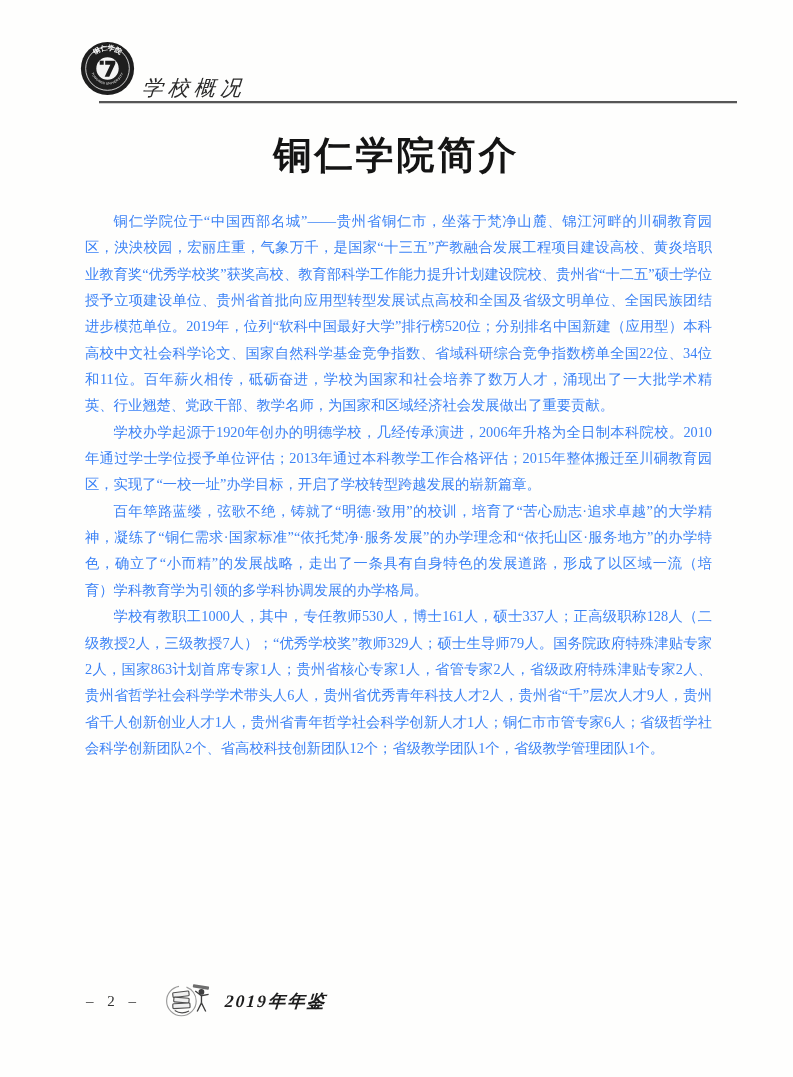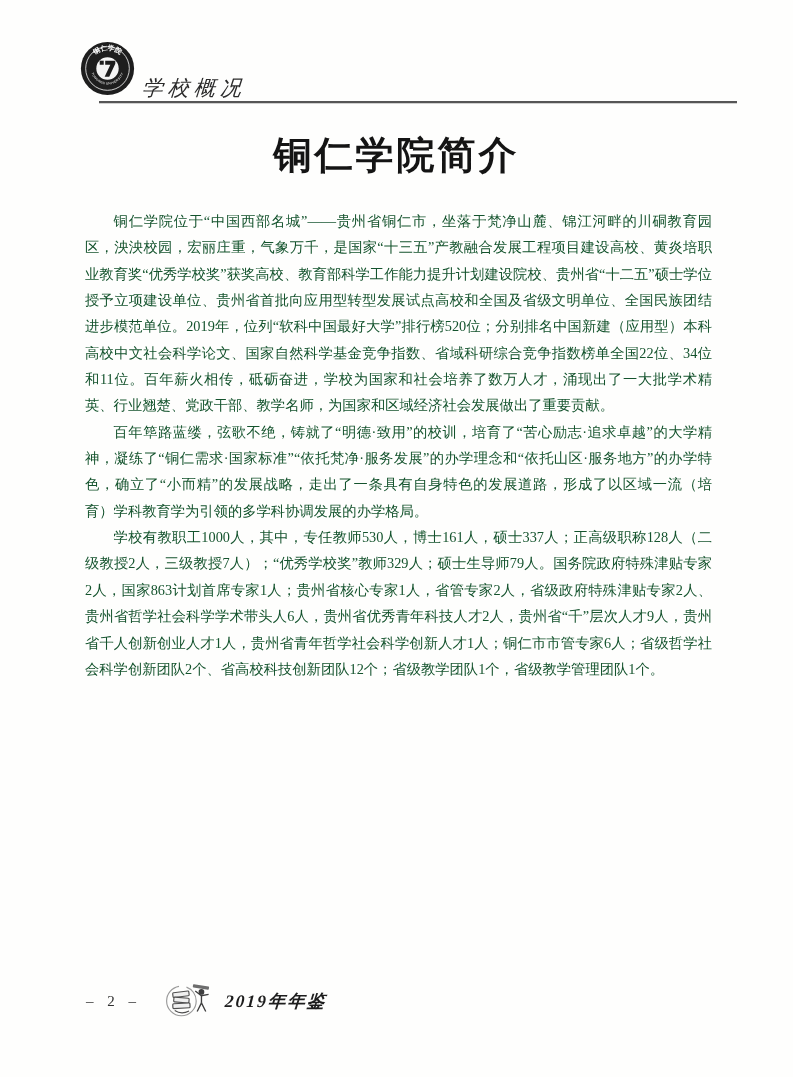--- a/index.html
+++ b/index.html
@@ -25,21 +25,21 @@
   }
   
   .title{
     position:absolute;left:0;top:130px;width:793px;margin:0;
     text-align:center;font-size:38px;font-weight:bold;
     letter-spacing:3px;color:#141414;
   }
   
   .content{
     position:absolute;left:85px;top:208px;width:627px;
-    font-size:14.3px;line-height:26.35px;color:#14532d;
+    font-size:14.3px;line-height:26.35px;color:#3b82f6;
     text-align:justify;text-justify:inter-ideograph;
   }
   .content p{margin:0;text-indent:2em;}
   
   .footer{
     position:absolute;left:86px;top:978px;height:46px;
     display:flex;align-items:center;
   }
   .page-num{font-size:15px;letter-spacing:5px;color:#303030;margin-right:24px;white-space:nowrap;}
   .mascot{margin-right:10px;}
@@ -72,20 +72,21 @@
   </svg>
 
   <div class="section-label">学校概况</div>
 
   <div class="header-rule"></div>
 
   <h1 class="title">铜仁学院简介</h1>
 
   <main class="content">
     <p>铜仁学院位于“中国西部名城”——贵州省铜仁市，坐落于梵净山麓、锦江河畔的川硐教育园区，泱泱校园，宏丽庄重，气象万千，是国家“十三五”产教融合发展工程项目建设高校、黄炎培职业教育奖“优秀学校奖”获奖高校、教育部科学工作能力提升计划建设院校、贵州省“十二五”硕士学位授予立项建设单位、贵州省首批向应用型转型发展试点高校和全国及省级文明单位、全国民族团结进步模范单位。2019年，位列“软科中国最好大学”排行榜520位；分别排名中国新建（应用型）本科高校中文社会科学论文、国家自然科学基金竞争指数、省域科研综合竞争指数榜单全国22位、34位和11位。百年薪火相传，砥砺奋进，学校为国家和社会培养了数万人才，涌现出了一大批学术精英、行业翘楚、党政干部、教学名师，为国家和区域经济社会发展做出了重要贡献。</p>
+    <p>学校办学起源于1920年创办的明德学校，几经传承演进，2006年升格为全日制本科院校。2010年通过学士学位授予单位评估；2013年通过本科教学工作合格评估；2015年整体搬迁至川硐教育园区，实现了“一校一址”办学目标，开启了学校转型跨越发展的崭新篇章。</p>
     <p>百年筚路蓝缕，弦歌不绝，铸就了“明德·致用”的校训，培育了“苦心励志·追求卓越”的大学精神，凝练了“铜仁需求·国家标准”“依托梵净·服务发展”的办学理念和“依托山区·服务地方”的办学特色，确立了“小而精”的发展战略，走出了一条具有自身特色的发展道路，形成了以区域一流（培育）学科教育学为引领的多学科协调发展的办学格局。</p>
     <p>学校有教职工1000人，其中，专任教师530人，博士161人，硕士337人；正高级职称128人（二级教授2人，三级教授7人）；“优秀学校奖”教师329人；硕士生导师79人。国务院政府特殊津贴专家2人，国家863计划首席专家1人；贵州省核心专家1人，省管专家2人，省级政府特殊津贴专家2人、贵州省哲学社会科学学术带头人6人，贵州省优秀青年科技人才2人，贵州省“千”层次人才9人，贵州省千人创新创业人才1人，贵州省青年哲学社会科学创新人才1人；铜仁市市管专家6人；省级哲学社会科学创新团队2个、省高校科技创新团队12个；省级教学团队1个，省级教学管理团队1个。</p>
   </main>
 
   <div class="footer">
     <span class="page-num">– 2 –</span>
 
     <svg class="mascot" viewBox="0 0 52 44" width="50" height="42" aria-hidden="true">
       <circle cx="17" cy="22" r="15.5" fill="none" stroke="#9a9a9a" stroke-width="1.2" stroke-dasharray="70 8"></circle>
       <g fill="#efefef" stroke="#4f4f4f" stroke-width="1.2">

